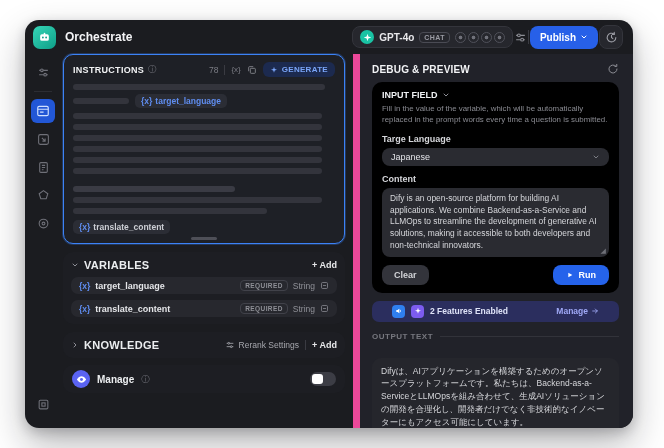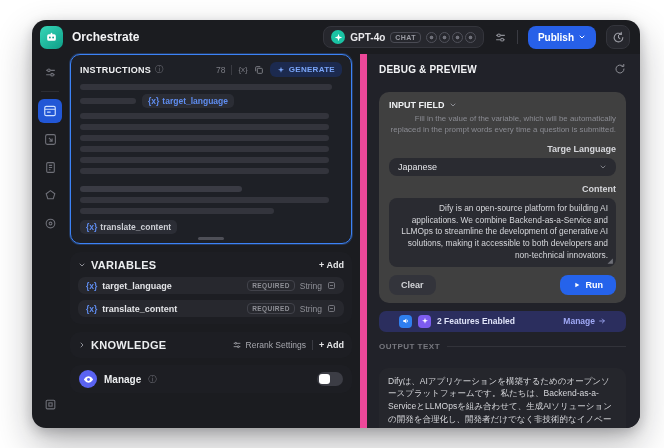--- a/index.html
+++ b/index.html
@@ -1,29 +1,29 @@
 <!DOCTYPE html>
 <html><head>
 <meta charset="utf-8">
 <style>
   * { box-sizing: border-box; margin: 0; padding: 0; }
   html,body { width:664px; height:448px; overflow:hidden; }
   body { background:#ffffff; font-family:"Liberation Sans","DejaVu Sans",sans-serif; }
   .canvas { position:relative; width:664px; height:448px; background:#ffffff; }
 
-  .window { position:absolute; left:32px; top:20px; width:608px; height:408px;
+  .window { position:absolute; left:25px; top:20px; width:608px; height:408px;
     border-radius:14px; background:#1b1c20; overflow:hidden; display:flex; flex-direction:column;
     box-shadow:0 16px 36px rgba(15,15,22,.30), 0 4px 12px rgba(15,15,22,.20); }
 
   
   .titlebar { height:34px; flex:none; display:flex; align-items:center; gap:9px; padding:0 10px 0 8px; }
   .app-icon { width:23px; height:23px; border-radius:7px; flex:none;
     background:linear-gradient(140deg,#36d6b7,#0e9f88); display:flex; align-items:center; justify-content:center; }
   .app-title { font-size:12px; font-weight:700; color:#f4f4f6; }
-  .tb-right { margin-left:auto; display:flex; align-items:center; gap:10px; }
+  .tb-right { margin-left:auto; display:flex; align-items:center; gap:1px; }
   .model-pill { display:flex; align-items:center; gap:5px; background:#26272d; border:1px solid #34353c;
     border-radius:8px; padding:3px 7px; cursor:pointer; }
   .model-logo { width:14px; height:14px; border-radius:50%; background:#1ac3a4; display:flex; align-items:center; justify-content:center; }
   .model-name { font-size:10px; font-weight:700; color:#e8e8eb; }
   .chat-badge { font-size:7px; font-weight:700; color:#9b9ca4; border:1px solid #4a4b54; border-radius:4px;
     padding:1px 4px; letter-spacing:.4px; }
   .caps { display:flex; align-items:center; gap:2px; }
   .cap { width:11px; height:11px; border-radius:50%; border:1px solid #50515a;
     background:radial-gradient(circle at 50% 50%, #70717a 0 30%, transparent 32%); }
   .icon-btn { color:#8d8e95; display:flex; align-items:center; cursor:pointer; }
@@ -89,21 +89,21 @@
   .vision-label { font-size:10px; font-weight:700; color:#eceef0; }
   .toggle { margin-left:auto; width:26px; height:14px; border-radius:7px; background:#3c3d45; position:relative; cursor:pointer; }
   .knob { position:absolute; left:2px; top:2px; width:11px; height:10px; border-radius:3px; background:#ffffff; }
 
   
   .debug { flex:1; min-width:0; background:#212229; border-left:7px solid #ec4899; padding:9px 14px 0 12px; }
   .dbg-head { display:flex; align-items:center; }
   .dbg-title { font-size:10px; font-weight:800; color:#f2f3f5; letter-spacing:.2px; }
   .refresh { margin-left:auto; color:#8d8e95; cursor:pointer; display:flex; }
 
-  .input-card { background:#404040; border-radius:10px; padding:8px 10px; margin-top:17px;text-align:right; }
+  .input-card { background:#000000; border-radius:10px; padding:8px 10px; margin-top:7px; }
   .if-title { display:flex; align-items:center; gap:4px; font-size:9px; font-weight:800; color:#eef0f2; cursor:pointer; }
   .if-desc { font-size:7.9px; color:#8a8b92; line-height:1.38; margin-top:4px; }
   .f-label { font-size:9px; font-weight:700; color:#d6d7db; margin-top:8px; }
   .select { display:flex; align-items:center; background:#2a2b31; border-radius:8px; padding:4px 9px; margin-top:4px; cursor:pointer; }
   .select-val { font-size:9px; color:#e3e4e8; }
   .chev { margin-left:auto; color:#8d8e95; display:flex; }
   .textarea { background:#2a2b31; border-radius:8px; padding:5px 8px; margin-top:4px; font-size:8.4px;
     color:#d6d7db; line-height:1.4; position:relative; cursor:text; }
   .resize { position:absolute; right:3px; bottom:1px; color:#6f7078; font-size:7px; }
   .btn-row { display:flex; align-items:center; margin-top:8px; }

